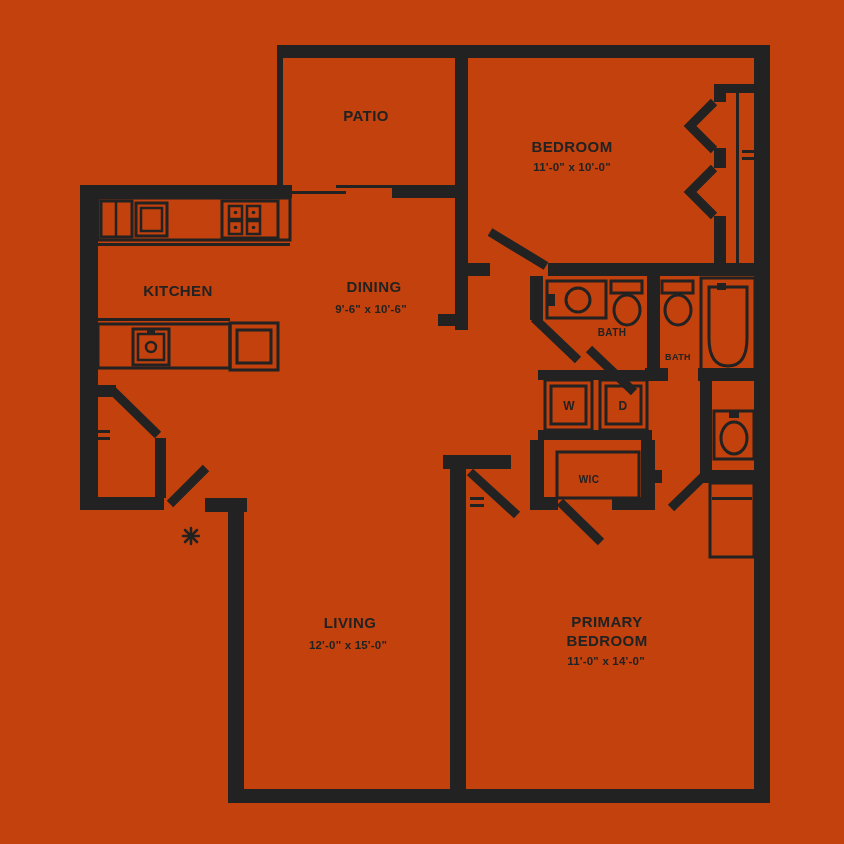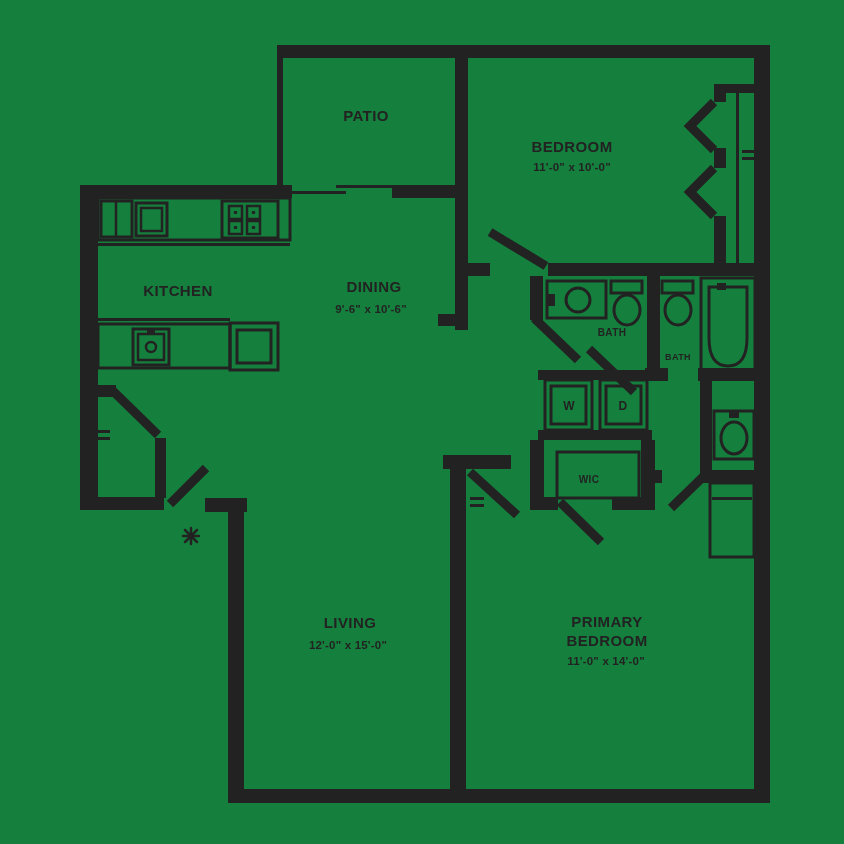--- a/index.html
+++ b/index.html
@@ -1,16 +1,16 @@
 <!DOCTYPE html>
 <html><head>
 <meta charset="utf-8">
 <style>
   html,body{margin:0;padding:0;background:#000;width:844px;height:844px;overflow:hidden;}
-  .plan-wrap{position:relative;width:844px;height:844px;background:#15803d;}
+  .plan-wrap{position:relative;width:844px;height:844px;background:#c2410c;}
   svg{display:block;}
   .wall{fill:#222222;}
   .thin{fill:#222222;}
   .fix{fill:none;stroke:#222222;stroke-width:3;}
   .fix2{fill:none;stroke:#222222;stroke-width:2.5;}
   .leaf{stroke:#222222;stroke-width:9;stroke-linecap:butt;fill:none;}
   .chev{stroke:#222222;stroke-width:9;fill:none;stroke-linejoin:miter;}
   .star{stroke:#222222;stroke-width:2.5;stroke-linecap:round;}
   text{font-family:"Liberation Sans",sans-serif;font-weight:bold;fill:#222222;letter-spacing:.4px;}
   .room-label{font-size:15px;}

